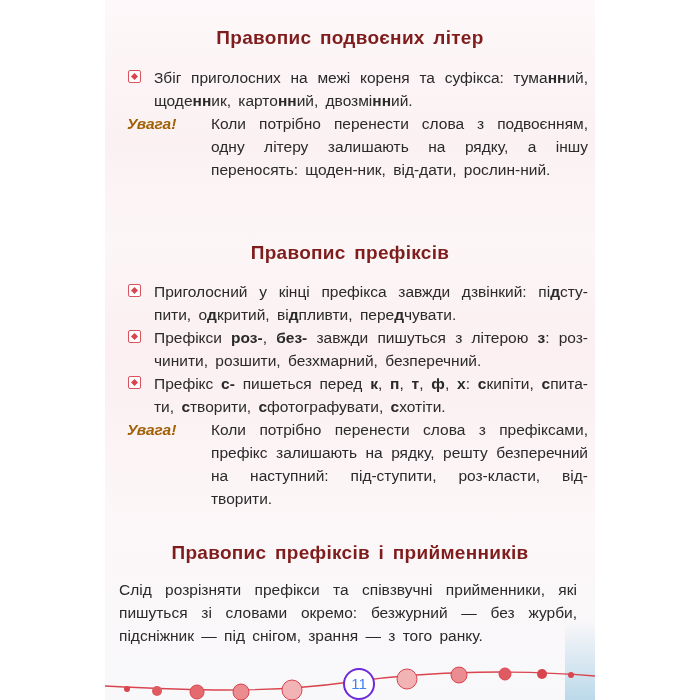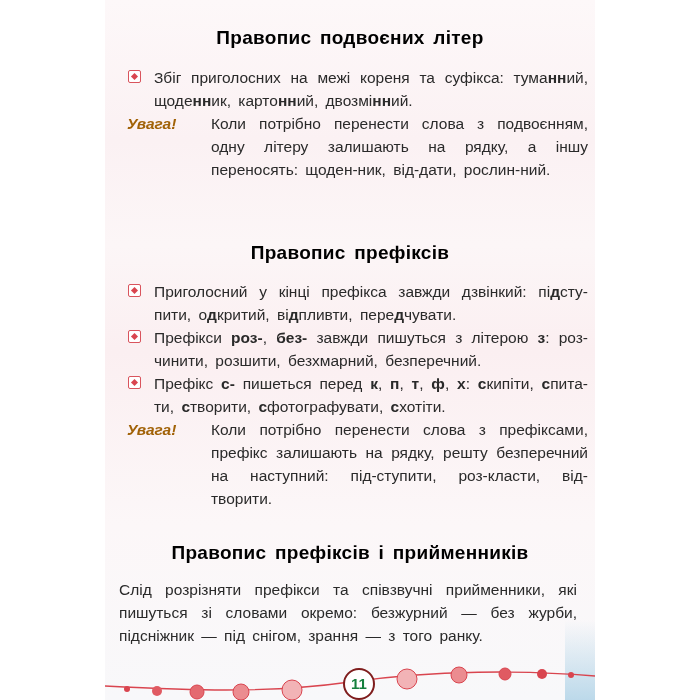--- a/index.html
+++ b/index.html
@@ -13,41 +13,41 @@
     position:absolute; left:105px; top:0; width:490px; height:700px;
     background:linear-gradient(to bottom, #fdf8f9 0%, #fbf1f3 20%, #fcf6f7 35%, #fbeff1 50%, #fcf7f8 75%, #f8f8fa 100%);
   }
   .page::after {
     content:""; position:absolute; right:0; bottom:0; width:30px; height:80px;
     background:linear-gradient(to bottom, rgba(255,255,255,0), #bcd9ea);
   }
   .block { position:absolute; left:128px; width:460px; }
   .heading {
     position:absolute; left:105px; width:490px; text-align:center;
-    font-weight:bold; font-size:19px; color:#000000; letter-spacing:0.3px; word-spacing:3px;
+    font-weight:bold; font-size:19px; color:#7f1d1d; letter-spacing:0.3px; word-spacing:3px;
   }
   .item { position:relative; padding-left:26px; font-size:15.5px; line-height:23px; word-spacing:3px; text-align:justify; }
   .bullet {
     position:absolute; left:0; top:4px; width:11px; height:11px;
     border:1.5px solid #d9545d; border-radius:2px; background:#fff;
   }
   .bullet::after {
     content:""; position:absolute; left:3px; top:3px; width:5px; height:5px;
     background:#d9454f; transform:rotate(45deg);
   }
   .note { position:relative; font-size:15.5px; line-height:23px; word-spacing:3px; }
   .note-label { position:absolute; left:0; top:0; color:#a16207; font-weight:bold; font-style:italic; }
   .note-text { margin-left:84px; text-align:justify; }
   .plain { font-size:15.5px; line-height:23px; word-spacing:3px; text-align:justify; }
   b { font-weight:bold; }
   .footer { position:absolute; left:105px; top:640px; width:490px; height:60px; }
   .pagenum {
     position:absolute; left:238px; top:28px; width:28px; height:28px; border-radius:50%;
-    border:2px solid #7f1d1d; background:#fff; text-align:center; line-height:28px;
-    font-weight:bold; font-size:15px; color:#15803d;
+    border:2px solid #6d28d9; background:#fff; text-align:center; line-height:28px;
+    font-weight:normal; font-size:15px; color:#3b82f6;
   }
 </style>
 </head>
 <body>
 
 <div class="page"></div>
 
 <div class="heading" style="top:27px;">Правопис подвоєних літер</div>
 <div class="block" style="top:66px;">
   <div class="item">

